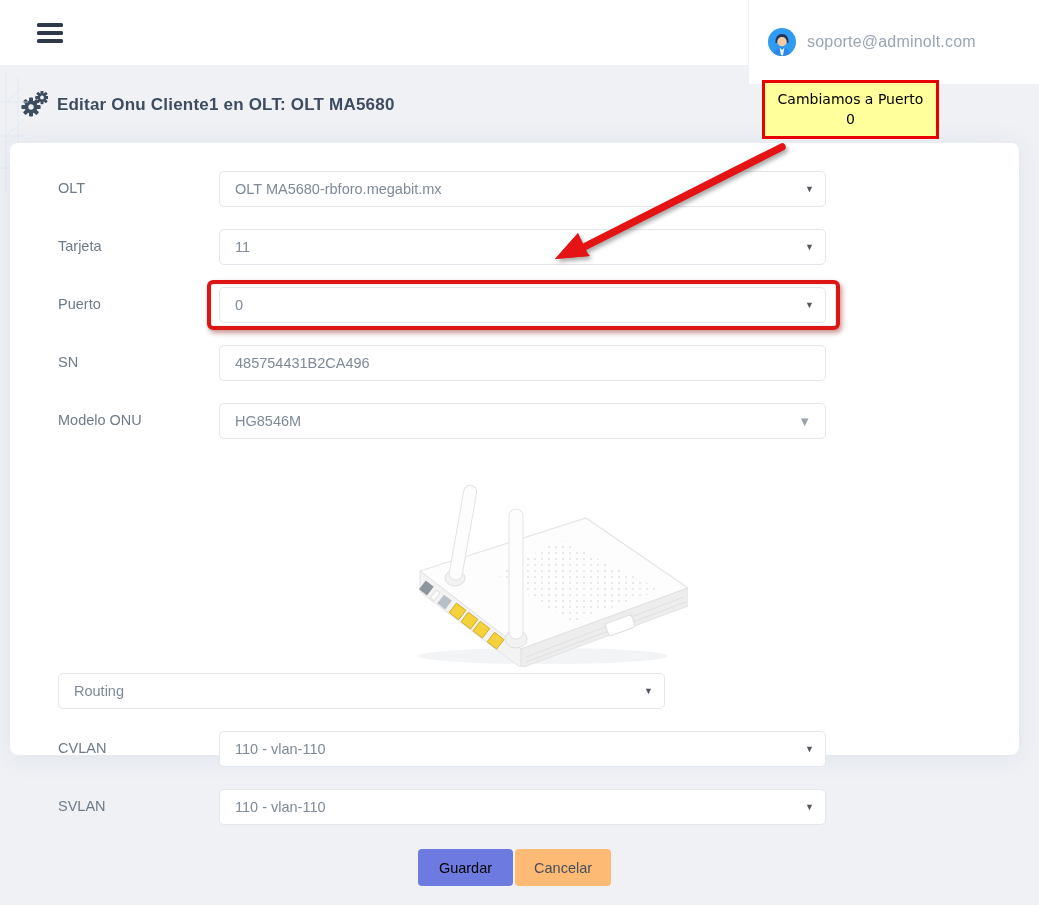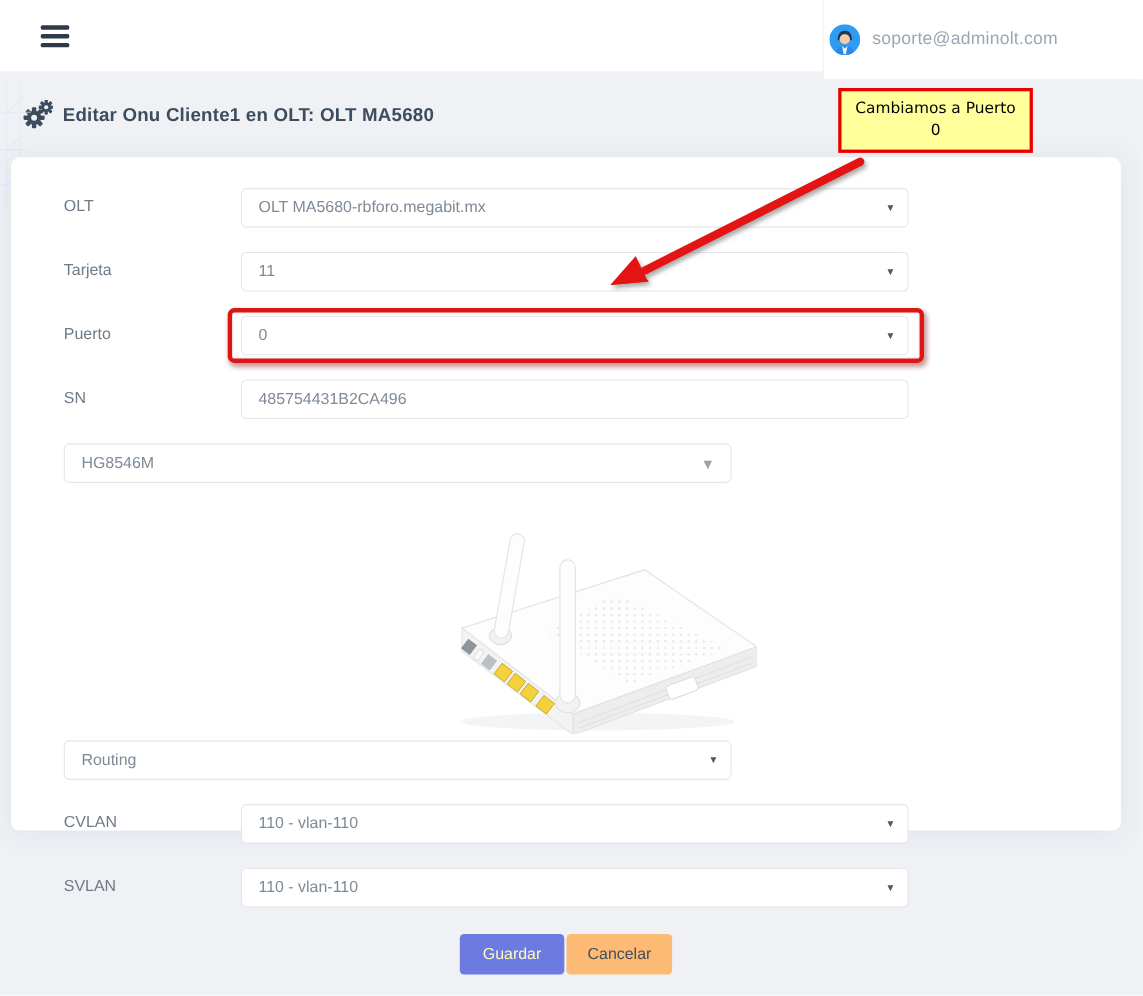--- a/index.html
+++ b/index.html
@@ -16,23 +16,23 @@
     height:66px; background:#ffffff; position:relative;
     border-bottom:1px solid #edf0f4;
   }
   .hamburger {
     position:absolute; left:37px; top:23px; width:26px; cursor:pointer;
   }
   .hamburger .bar { height:4px; background:#2e3a4b; border-radius:1.5px; margin-bottom:4px; }
   .hamburger .bar:last-child { margin-bottom:0; }
 
   .user-box {
-    position:absolute; right:0; top:0; height:72px; width:291px;
+    position:absolute; right:0; top:0; height:84px; width:291px;
     border-left:1px solid #eef1f5; background:#fff;
-    display:flex; align-items:center; padding-left:5px; cursor:pointer;
+    display:flex; align-items:center; padding-left:19px; cursor:pointer;
   }
   .user-box .avatar { width:28px; height:28px; flex:0 0 28px; }
   .user-box .email { margin-left:11px; font-size:16px; color:#9aa6b4; letter-spacing:.2px; }
 
   
   .main { position:relative; height:839px; }
 
   .watermark { position:absolute; left:0; top:6px; opacity:.75; pointer-events:none; }
 
   .title-row {
@@ -81,21 +81,21 @@
   .image-row { margin-left:161px; width:607px; display:flex; justify-content:center; margin-top:8px; margin-bottom:6px; }
 
   .buttons-row {
     margin-left:-48px; width:1009px; display:flex; justify-content:center;
     gap:2px; margin-top:24px;
   }
   .btn {
     height:37px; border:none; border-radius:4px; font-size:14.5px;
     display:flex; align-items:center; cursor:pointer; font-family:inherit;
   }
-  .btn-save   { background:#6d7be0; color:#fef9c3; padding:0 21px; }
+  .btn-save   { background:#6d7be0; color:#000000; padding:0 21px; }
   .btn-cancel { background:#fdba74; color:#454f5b; padding:0 19px; }
 
   
   .callout {
     position:absolute; left:762px; top:14px; width:177px;
     background:#ffff9c; border:3px solid #e90000;
     color:#000; font-size:14px; text-align:center;
     line-height:20px; padding:6px 8px 7px;
     font-family:"DejaVu Sans","Liberation Sans",sans-serif;
     z-index:7;
@@ -213,20 +213,21 @@
     </div>
 
     <div class="form-row">
       <div class="f-label">SN</div>
       <div class="control">
         <input class="txt" type="text" value="485754431B2CA496" style="">
       </div>
     </div>
 
     <div class="form-row">
+      <div class="f-label">Modelo ONU</div>
       <div class="control">
         <div class="sel">
           <span>HG8546M</span>
           <span class="caret big">▼</span>
         </div>
       </div>
     </div>
 
     <div class="image-row">
       <svg width="330" height="206" viewBox="0 0 330 206">

